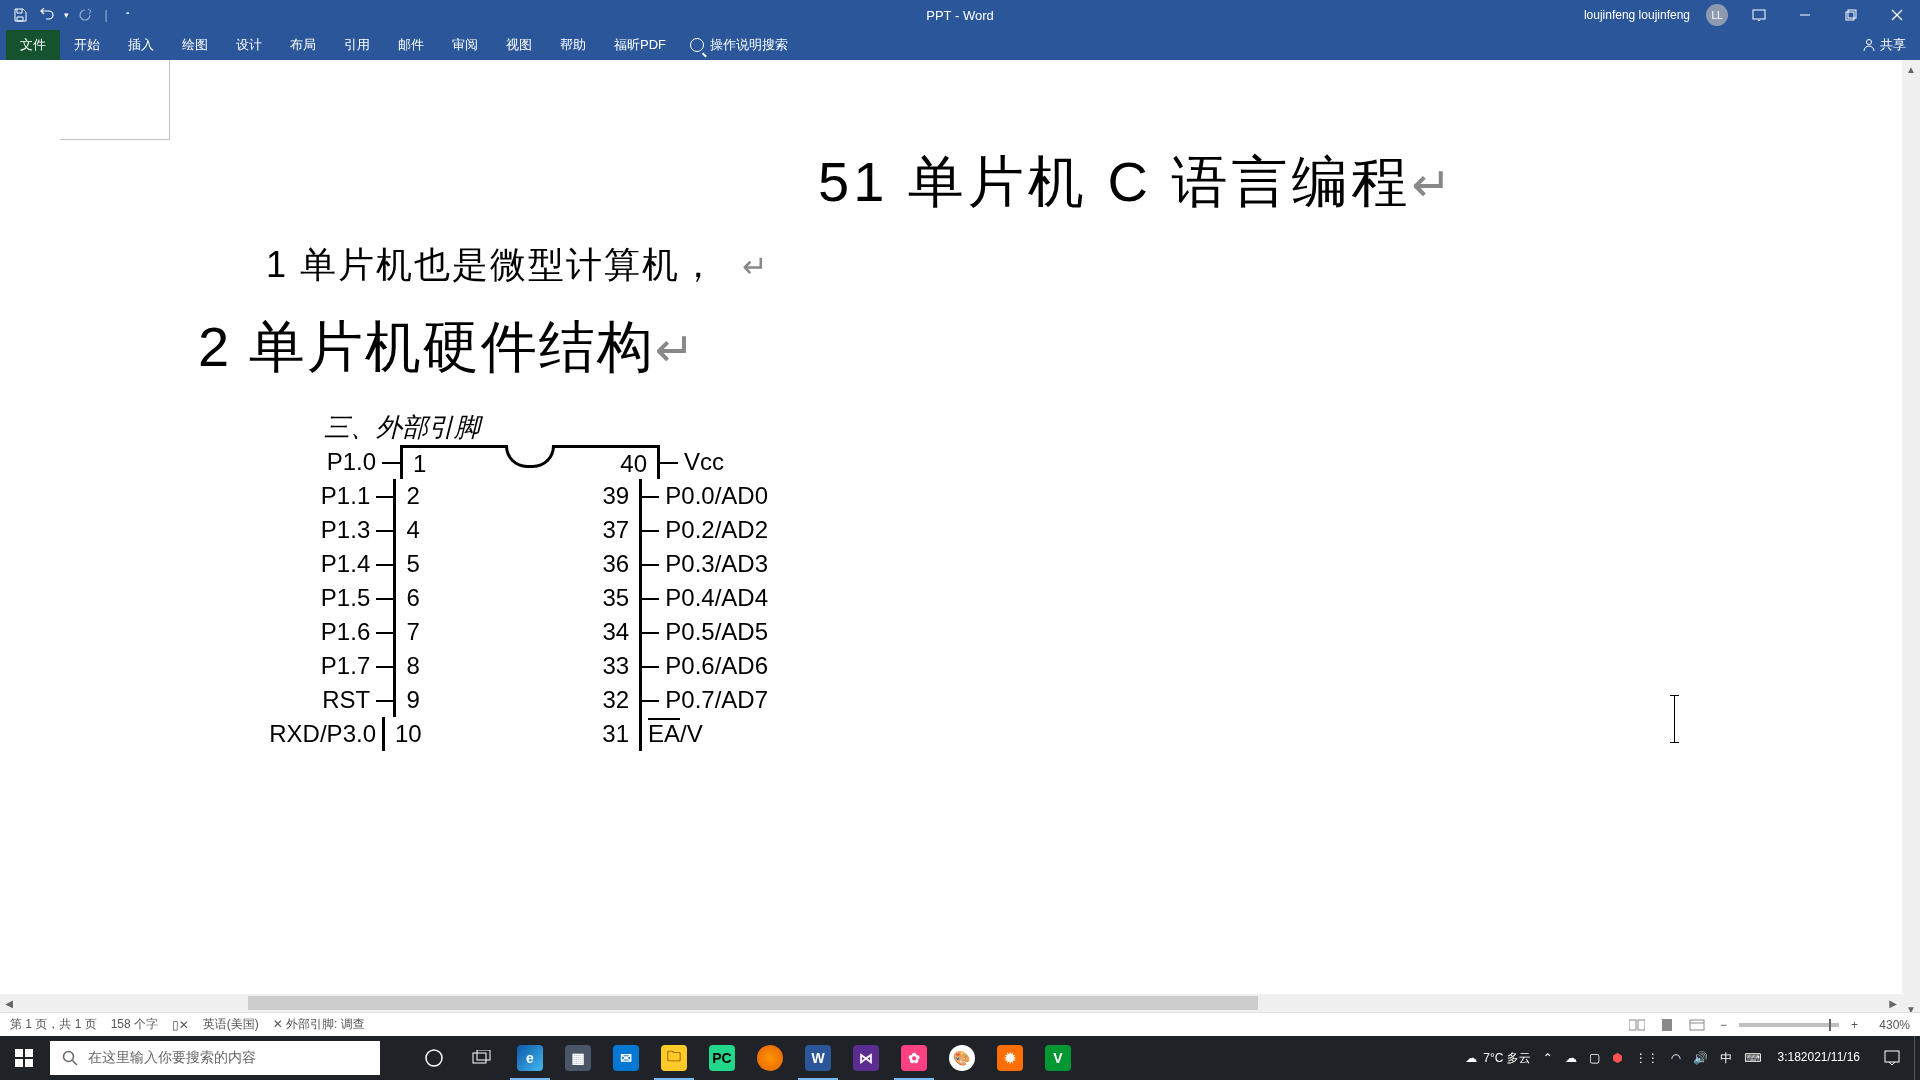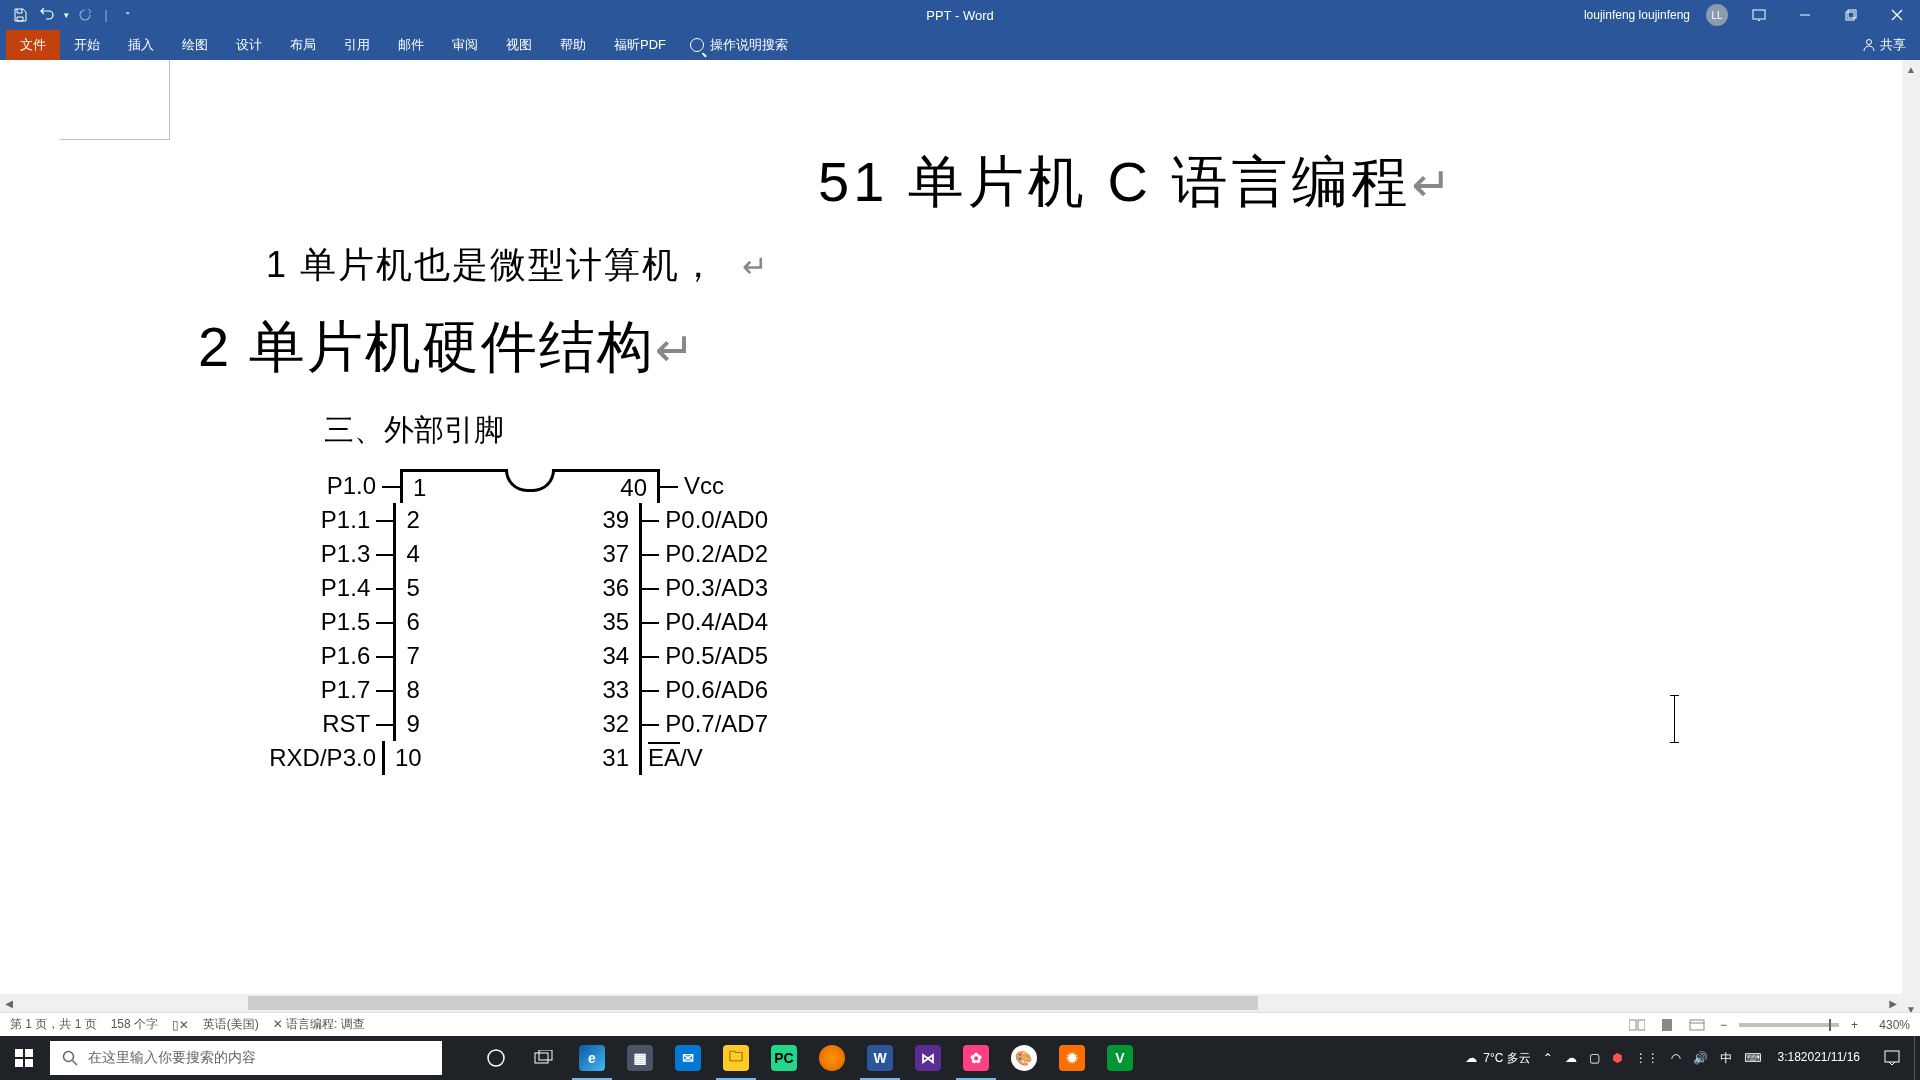--- a/index.html
+++ b/index.html
@@ -12,21 +12,21 @@
   .qat-sep { margin: 0 4px; opacity: 0.5; }
   .title-center { position: absolute; left: 50%; transform: translateX(-50%); font-size: 13px; }
   .title-right { margin-left: auto; display: flex; align-items: center; height: 100%; }
   .user-name { padding: 0 8px; font-size: 12px; }
   .avatar { width: 22px; height: 22px; border-radius: 50%; background: #8e9aaf; color: #fff; display: flex; align-items: center; justify-content: center; font-size: 10px; margin: 0 8px; }
   .win-btn { width: 46px; height: 30px; display: flex; align-items: center; justify-content: center; cursor: pointer; font-size: 12px; }
 
   
   .ribbon-tabs { background: #2b579a; color: #fff; height: 30px; display: flex; align-items: center; padding-left: 6px; position: relative; }
   .tab { padding: 0 14px; height: 30px; display: flex; align-items: center; cursor: pointer; font-size: 13px; }
-  .tab.file { background: #c2410c; }
+  .tab.file { background: #14532d; }
   .tell-me { display: flex; align-items: center; gap: 6px; margin-left: 10px; font-size: 13px; }
   .tell-me-icon { width: 14px; height: 14px; border: 1.5px solid #fff; border-radius: 50%; position: relative; }
   .tell-me-icon::after { content: ""; position: absolute; bottom: -4px; right: -4px; width: 5px; height: 1.5px; background: #fff; transform: rotate(45deg); }
   .share-btn { margin-left: auto; margin-right: 14px; display: flex; align-items: center; gap: 4px; cursor: pointer; font-size: 13px; }
 
   
   .doc-area { position: absolute; top: 60px; left: 0; right: 0; bottom: 62px; background: #fff; overflow: hidden; }
   .page-corner { position: absolute; top: 0; left: 60px; width: 110px; height: 80px; border-right: 1px solid #c0c0c0; border-bottom: 1px solid #c0c0c0; }
   .doc-content { position: absolute; left: 198px; top: 85px; right: 60px; }
   .doc-title { font-size: 56px; font-weight: 400; letter-spacing: 4px; padding-left: 620px; }
@@ -35,21 +35,21 @@
   .h2 { font-size: 56px; font-weight: 400; margin-top: 20px; letter-spacing: 2px; }
   .body-line { font-size: 36px; font-weight: 400; margin-top: 20px; padding-left: 68px; letter-spacing: 2px; }
   .cursor-caret { position: absolute; right: 245px; top: 635px; width: 1px; height: 48px; }
   .cursor-caret::before, .cursor-caret::after { content: ""; position: absolute; left: -4px; width: 9px; height: 1px; background: #000; }
   .cursor-caret::before { top: 0; }
   .cursor-caret::after { bottom: 0; }
   .cursor-caret .stem { position: absolute; left: 0; top: 0; width: 1px; height: 100%; background: #000; }
 
   
   .diagram { width: 570px; margin-top: 24px; padding-left: 58px; font-family: "Times New Roman", serif; }
-  .diag-title { font-size: 30px; font-family: "KaiTi","STKaiti",serif; padding-left: 68px; margin-bottom: 18px; font-weight: 500; }
+  .diag-title { font-size: 26px; font-style: italic; font-family: "KaiTi","STKaiti",serif; padding-left: 68px; font-weight: 500; }
   .chip-row { display: flex; align-items: center; height: 34px; font-size: 24px; }
   .pin-l { width: 126px; text-align: right; padding-right: 6px; }
   .wire { width: 18px; border-top: 2px solid #000; margin-top: 2px; }
   .chip { border-left: 3px solid #000; border-right: 3px solid #000; width: 260px; height: 34px; display: flex; justify-content: space-between; padding: 0 10px; align-items: center; }
   .chip-top { border-top: 3px solid #000; }
   .pin-r { padding-left: 6px; }
   .notch { position: relative; }
   .notch::before { content: ""; position: absolute; top: -3px; left: 50%; transform: translateX(-50%); width: 44px; height: 20px; border: 3px solid #000; border-top: none; border-radius: 0 0 22px 22px; background: #fff; }
   .overline { text-decoration: overline; }
 
@@ -67,21 +67,21 @@
   .view-btn.active { color:#2b579a; }
   .zoom-slider { width:100px; height:4px; background:#c0c0c0; position:relative; }
   .zoom-slider::before { content:""; position:absolute; left:90%; top:-4px; width:2px; height:12px; background:#666; }
   .zoom-minus, .zoom-plus { cursor:pointer; padding:0 4px; }
 
   
   .taskbar { position: absolute; left: 0; right: 0; bottom: 0; height: 44px; background: #1f2226; display: flex; align-items: center; }
   .start-btn { width: 48px; height: 44px; display: flex; align-items: center; justify-content: center; cursor: pointer; }
   .win-logo { width: 18px; height: 18px; display: grid; grid-template: 1fr 1fr / 1fr 1fr; gap: 2px; }
   .win-logo span { background: #fff; }
-  .search-box { background: #fff; height: 34px; width: 392px; display: flex; align-items: center; margin-left: 2px; padding: 0 12px; gap: 10px; color: #666; font-size: 14px; }
+  .search-box { background: #fff; height: 34px; width: 330px; display: flex; align-items: center; margin-left: 2px; padding: 0 12px; gap: 10px; color: #666; font-size: 14px; }
   .task-icons { display: flex; align-items: center; height: 100%; margin-left: 30px; }
   .task-icon { width: 48px; height: 44px; display: flex; align-items: center; justify-content: center; cursor: pointer; position: relative; }
   .task-icon.active::after { content:""; position:absolute; bottom:0; left:4px; right:4px; height:2px; background:#76b9ed; }
   .app-glyph { width: 26px; height: 26px; border-radius: 4px; display:flex; align-items:center; justify-content:center; font-size: 14px; font-weight: bold; color:#fff; }
   .tray { margin-left: auto; display: flex; align-items: center; height:100%; color:#fff; font-size:12px; }
   .tray-item { padding: 0 6px; height:44px; display:flex; align-items:center; cursor:pointer; }
   .clock { text-align: center; line-height: 1.3; padding: 0 10px; }
   .notif { width: 44px; display:flex; align-items:center; justify-content:center; }
 
   svg { display: block; }
@@ -285,21 +285,21 @@
       <div class="thumb"></div>
     </div>
   <div class="arr">▶</div>
 </div>
 
 <div class="statusline">
   <span>第 1 页，共 1 页</span>
   <span>158 个字</span>
   <span>▯✕</span>
   <span>英语(美国)</span>
-  <span>✕ <span>语言编程: 调查</span></span>
+  <span>✕ <span>外部引脚: 调查</span></span>
   <div class="right">
     <div class="view-btn">
         <svg width="16" height="12">
           <rect x="0" y="1" width="7" height="10" fill="none" stroke="#888"></rect>
           <rect x="9" y="1" width="7" height="10" fill="none" stroke="#888"></rect>
         </svg>
       </div>
     <div class="view-btn active">
         <svg width="14" height="14">
           <rect x="2" y="1" width="10" height="12" fill="#888"></rect>

